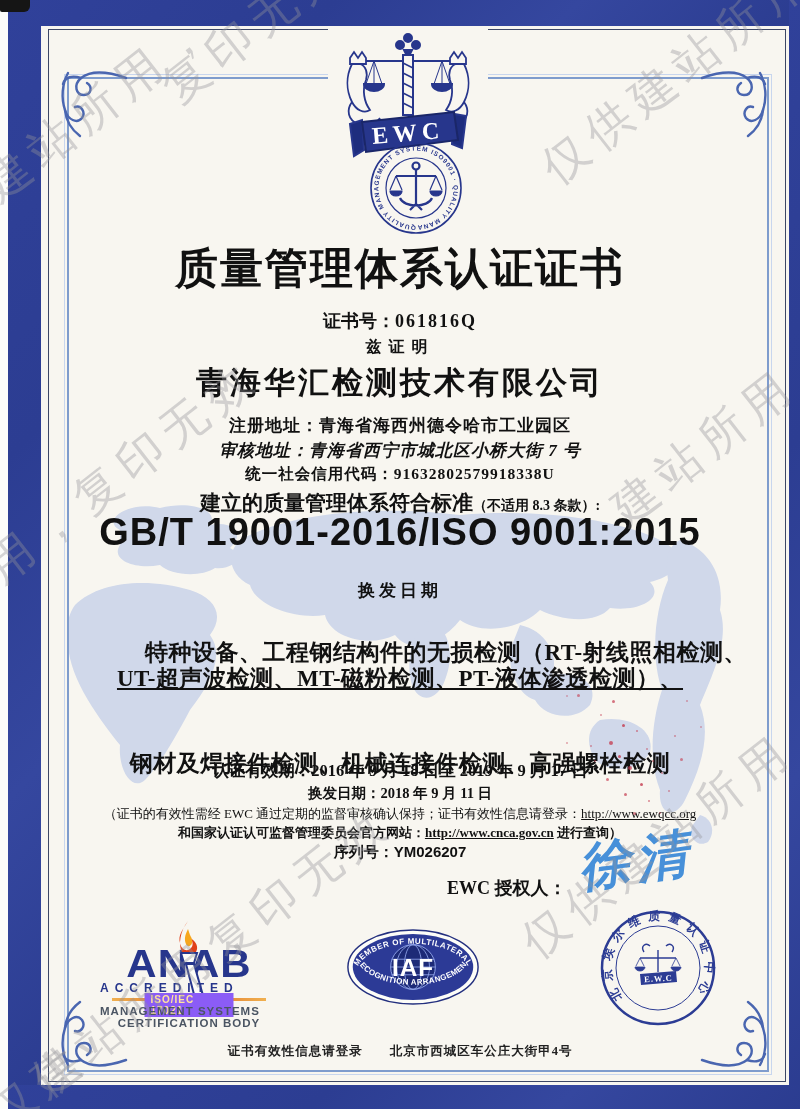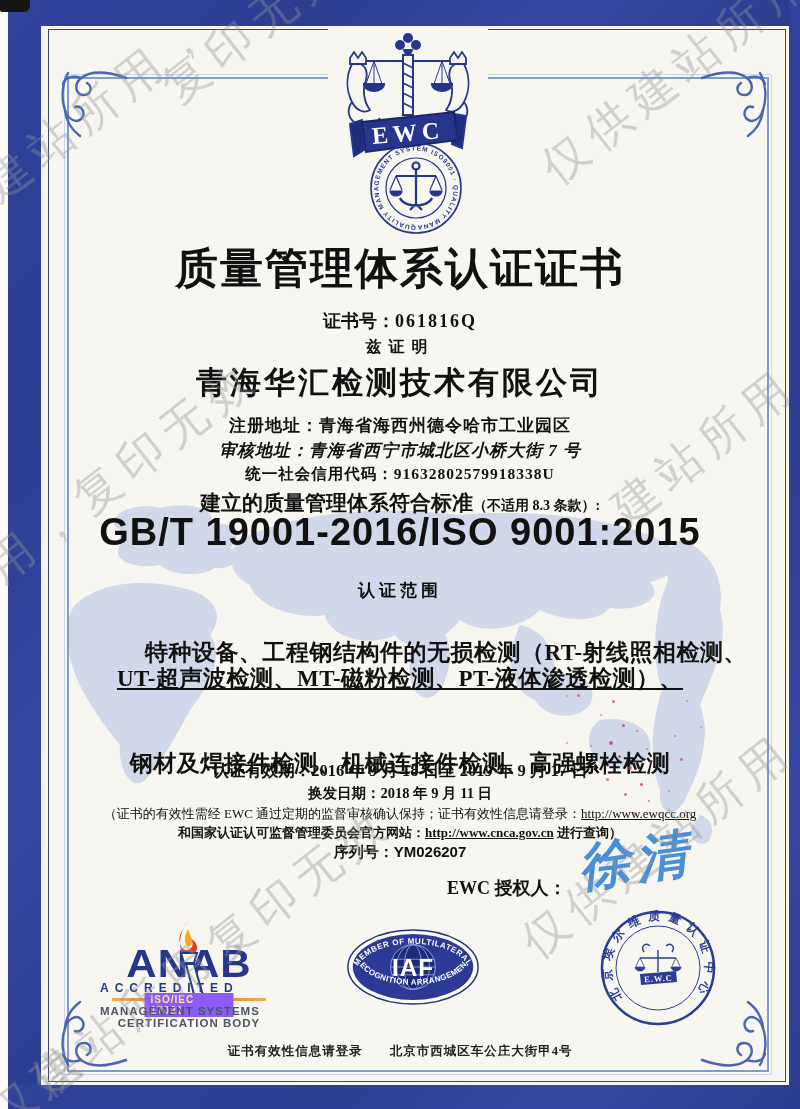--- a/index.html
+++ b/index.html
@@ -212,21 +212,21 @@
 </div>
 <div class="abs ctext" id="certify">兹证明</div>
 <div class="abs ctext" id="company">青海华汇检测技术有限公司</div>
 <div class="abs ctext" id="regaddr">注册地址：青海省海西州德令哈市工业园区</div>
 <div class="abs ctext" id="auditaddr">审核地址：青海省西宁市城北区小桥大街 7 号</div>
 <div class="abs ctext" id="creditcode">统一社会信用代码：91632802579918338U</div>
 <div class="abs ctext" id="stdline">
   <span>建立的质量管理体系符合标准</span><span class="note">（不适用 8.3 条款）:</span>
 </div>
 <div class="abs ctext" id="standard">GB/T 19001-2016/ISO 9001:2015</div>
-<div class="abs ctext" id="scopetitle">认证范围</div>
+<div class="abs ctext" id="scopetitle">换发日期</div>
 <div class="abs ctext scopeline" id="scope1">特种设备、工程钢结构件的无损检测（RT-射线照相检测、</div>
 <div class="abs ctext scopeline" id="scope2">UT-超声波检测、MT-磁粉检测、PT-液体渗透检测）、</div>
 <div class="abs ctext scopeline" id="scope3">钢材及焊接件检测、机械连接件检测、高强螺栓检测</div>
 <div class="abs ctext" id="validity">认证有效期：2016 年 9 月 18 日至 2019 年 9 月 17 日</div>
 <div class="abs ctext" id="reissue">换发日期：2018 年 9 月 11 日</div>
 <div class="abs ctext" id="note1">
   <span>（证书的有效性需经 EWC 通过定期的监督审核确认保持；证书有效性信息请登录：</span><span class="url">http://www.ewqcc.org</span>
 </div>
 <div class="abs ctext" id="note2">
   <span>和国家认证认可监督管理委员会官方网站：</span><span class="url">http://www.cnca.gov.cn</span><span> 进行查询）</span>

